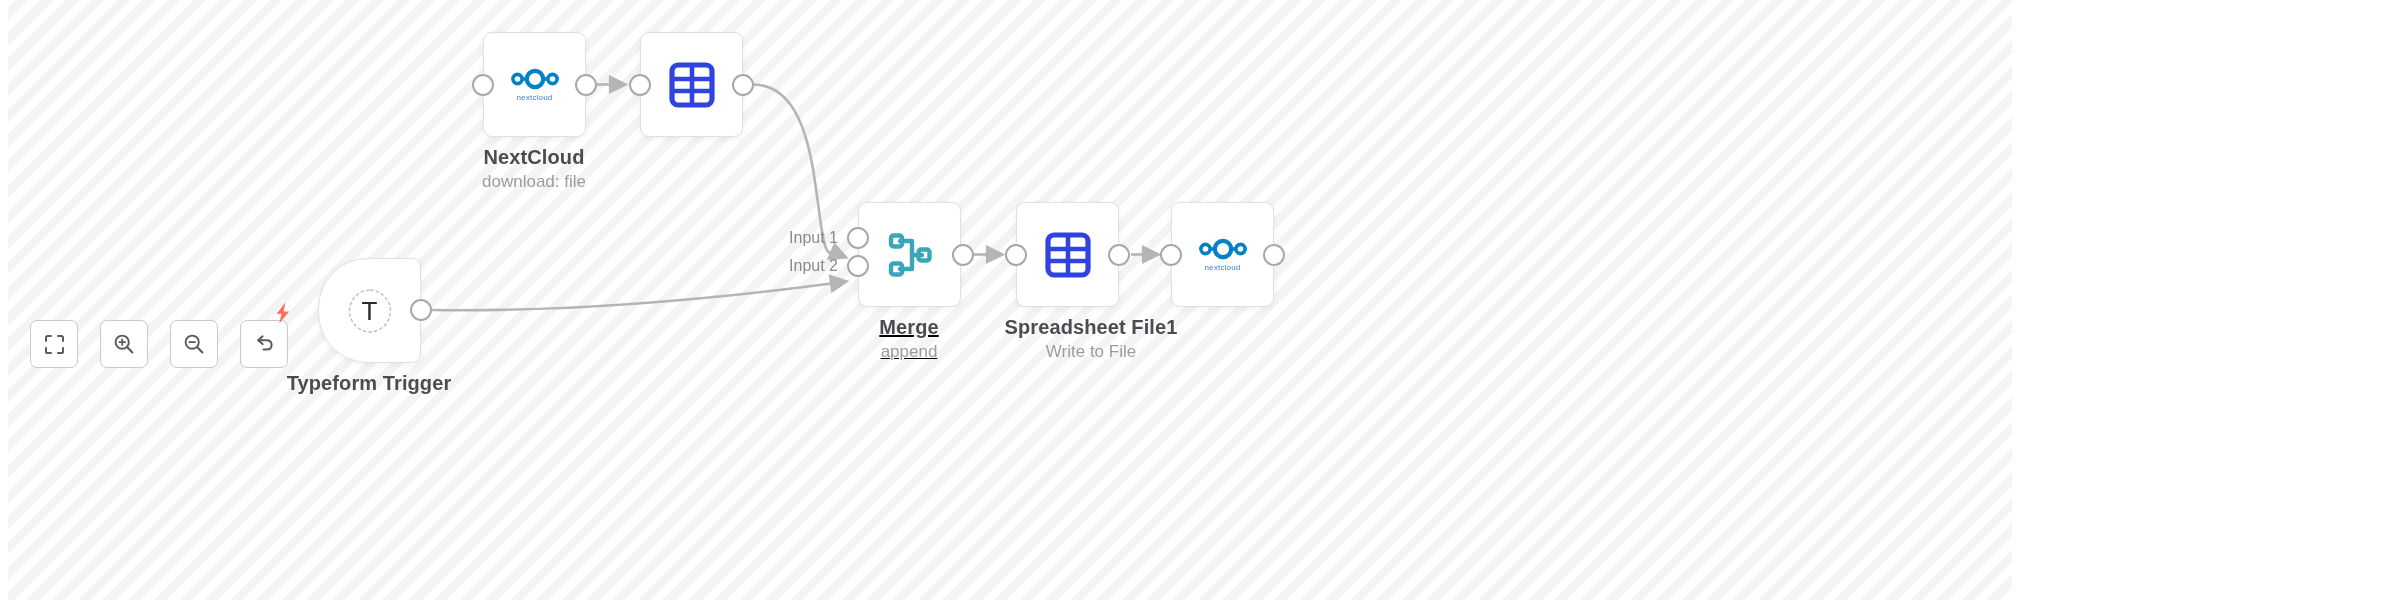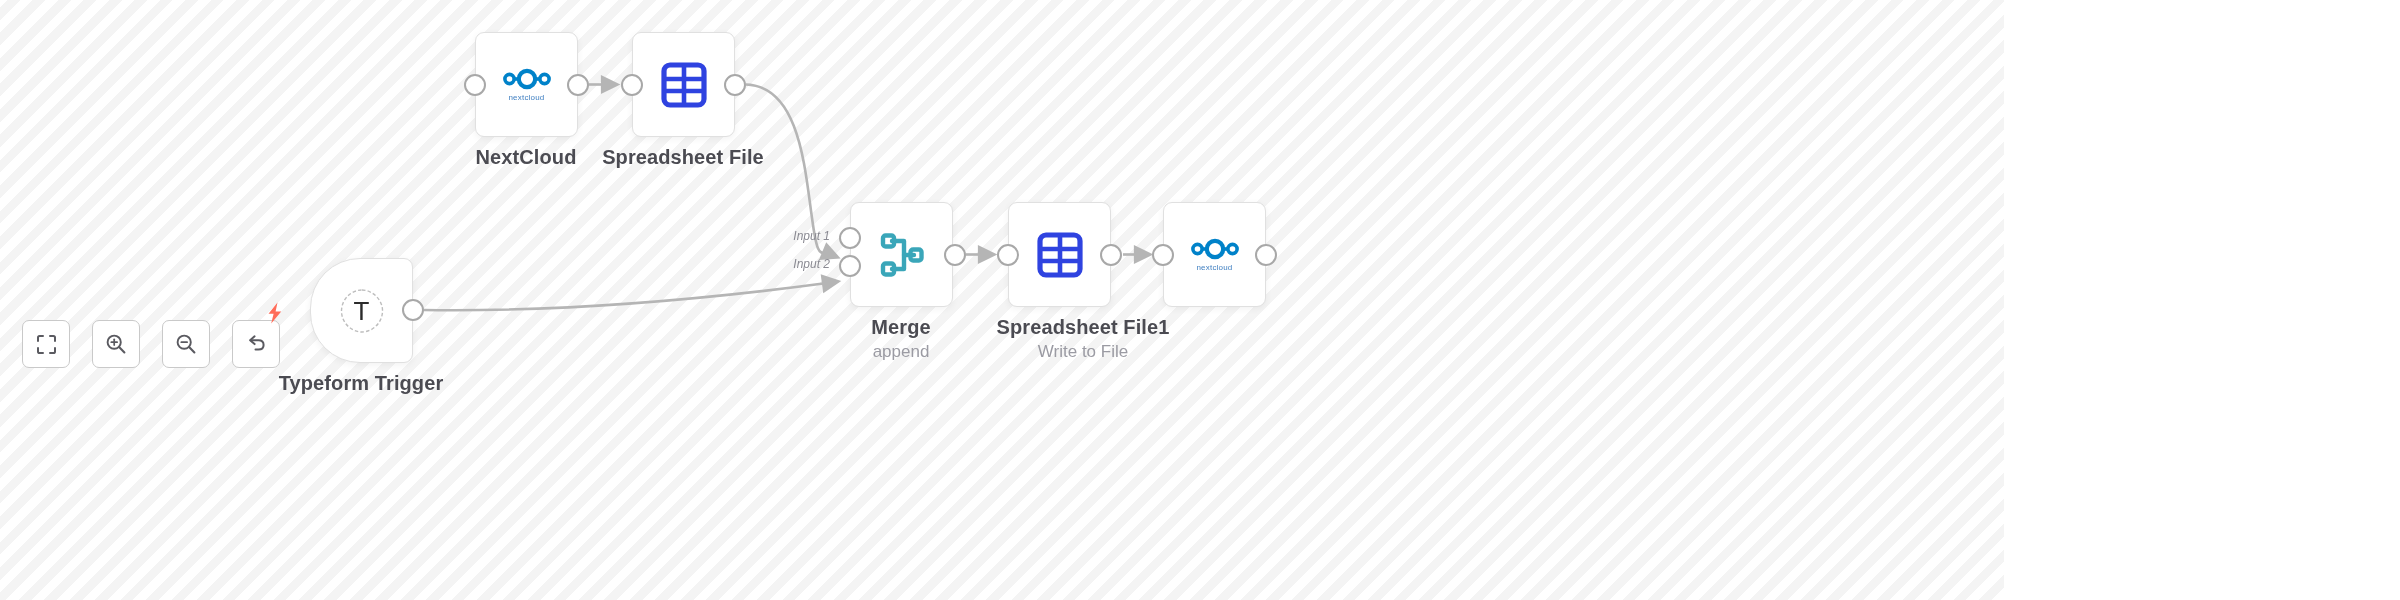--- a/index.html
+++ b/index.html
@@ -17,20 +17,21 @@
     width: 2004px;
     height: 600px;
     background-color: #fbfbfb;
     background-image: repeating-linear-gradient(
       -45deg,
       #ffffff 0px,
       #ffffff 9px,
       #f4f4f4 9px,
       #f4f4f4 18px
     );
+    margin-left: 8px;
   }
 
   
   #connections {
     position: absolute;
     left: 0; top: 0;
     width: 2400px;
     height: 600px;
     pointer-events: none;
     z-index: 1;
@@ -89,26 +90,25 @@
     font-size: 17px;
     font-weight: normal;
     color: #9b9ba3;
     line-height: 24px;
     white-space: nowrap;
   }
 
   
   .input-label {
     position: absolute;
-    font-size: 12px;
+    font-size: 16px;
     color: #8a8a92;
     white-space: nowrap;
     z-index: 6;
     text-align: right;
-    font-style: italic;
   }
 
   
   #toolbar {
     position: absolute;
     left: 22px;
     top: 320px;
     display: flex;
     gap: 22px;
     z-index: 10;
@@ -189,36 +189,36 @@
         <path d="M 14 12 L 19.2 12" stroke="#0082c9" stroke-width="3.6"></path>
         <path d="M 34.8 12 L 40 12" stroke="#0082c9" stroke-width="3.6"></path>
       </svg>
       <span class="nc-wordmark">nextcloud</span>
     </div>
   </div>
   <div class="endpoint" style="left:464px; top:73.5px;"></div>
   <div class="endpoint" style="left:567px; top:73.5px;"></div>
   <div class="node-caption" style="left:396px; top:145px;">
     <div class="node-title">NextCloud</div>
+    <div class="node-subtitle">download: file</div>
   </div>
 
   <div class="node" style="left:632px; top:32px;">
     <div class="node-icon">
       <svg width="46" height="46" viewBox="0 0 46 46">
         <rect x="3" y="3" width="40" height="40" rx="6" ry="6" fill="none" stroke="#2f43e0" stroke-width="5.2"></rect>
         <path d="M 23 5 L 23 41" stroke="#2f43e0" stroke-width="4.6"></path>
         <path d="M 5 17 L 41 17" stroke="#2f43e0" stroke-width="4.6"></path>
         <path d="M 5 29 L 41 29" stroke="#2f43e0" stroke-width="4.6"></path>
       </svg>
     </div>
   </div>
   <div class="endpoint" style="left:621px; top:73.5px;"></div>
   <div class="endpoint" style="left:724px; top:73.5px;"></div>
   <div class="node-caption" style="left:553px; top:145px;">
-    <div class="node-title">Spreadsheet File</div>
   </div>
 
   <div class="node trigger" style="left:310px; top:258px;">
     <div class="node-icon">
       <svg width="50" height="50" viewBox="0 0 50 50">
         <path d="M 25 4 C 35 4 45 13 45.5 24 C 46 36 36 46 25 46 C 14 46 4.5 36.5 4.5 25 C 4.5 13.5 14 4 25 4 Z" fill="none" stroke="#bdbdbd" stroke-width="1.4" stroke-dasharray="3.5 2.2"></path>
       </svg>
       <span class="tf-letter" style="position:absolute;">T</span>
     </div>
   </div>
@@ -237,21 +237,21 @@
         <rect x="5" y="32.5" width="11" height="11" rx="2.6" ry="2.6" fill="none" stroke="#3aa6b9" stroke-width="4.4"></rect>
         <rect x="32.5" y="18.5" width="11" height="11" rx="2.6" ry="2.6" fill="none" stroke="#3aa6b9" stroke-width="4.4"></rect>
       </svg>
     </div>
   </div>
   <div class="endpoint" style="left:839px; top:226.5px;"></div>
   <div class="endpoint" style="left:839px; top:254.5px;"></div>
   <div class="endpoint" style="left:944px; top:243.5px;"></div>
   <div class="input-label" style="left:712px; top:229px; width:118px;">Input 1</div>
   <div class="input-label" style="left:712px; top:257px; width:118px;">Input 2</div>
-  <div class="node-caption" style="left:771px; top:315px;">
+  <div class="node-caption" style="left:771px; top:315px;text-decoration:underline;">
     <div class="node-title">Merge</div>
     <div class="node-subtitle">append</div>
   </div>
 
   <div class="node" style="left:1008px; top:202px;">
     <div class="node-icon">
       <svg width="46" height="46" viewBox="0 0 46 46">
         <rect x="3" y="3" width="40" height="40" rx="6" ry="6" fill="none" stroke="#2f43e0" stroke-width="5.2"></rect>
         <path d="M 23 5 L 23 41" stroke="#2f43e0" stroke-width="4.6"></path>
         <path d="M 5 17 L 41 17" stroke="#2f43e0" stroke-width="4.6"></path>

